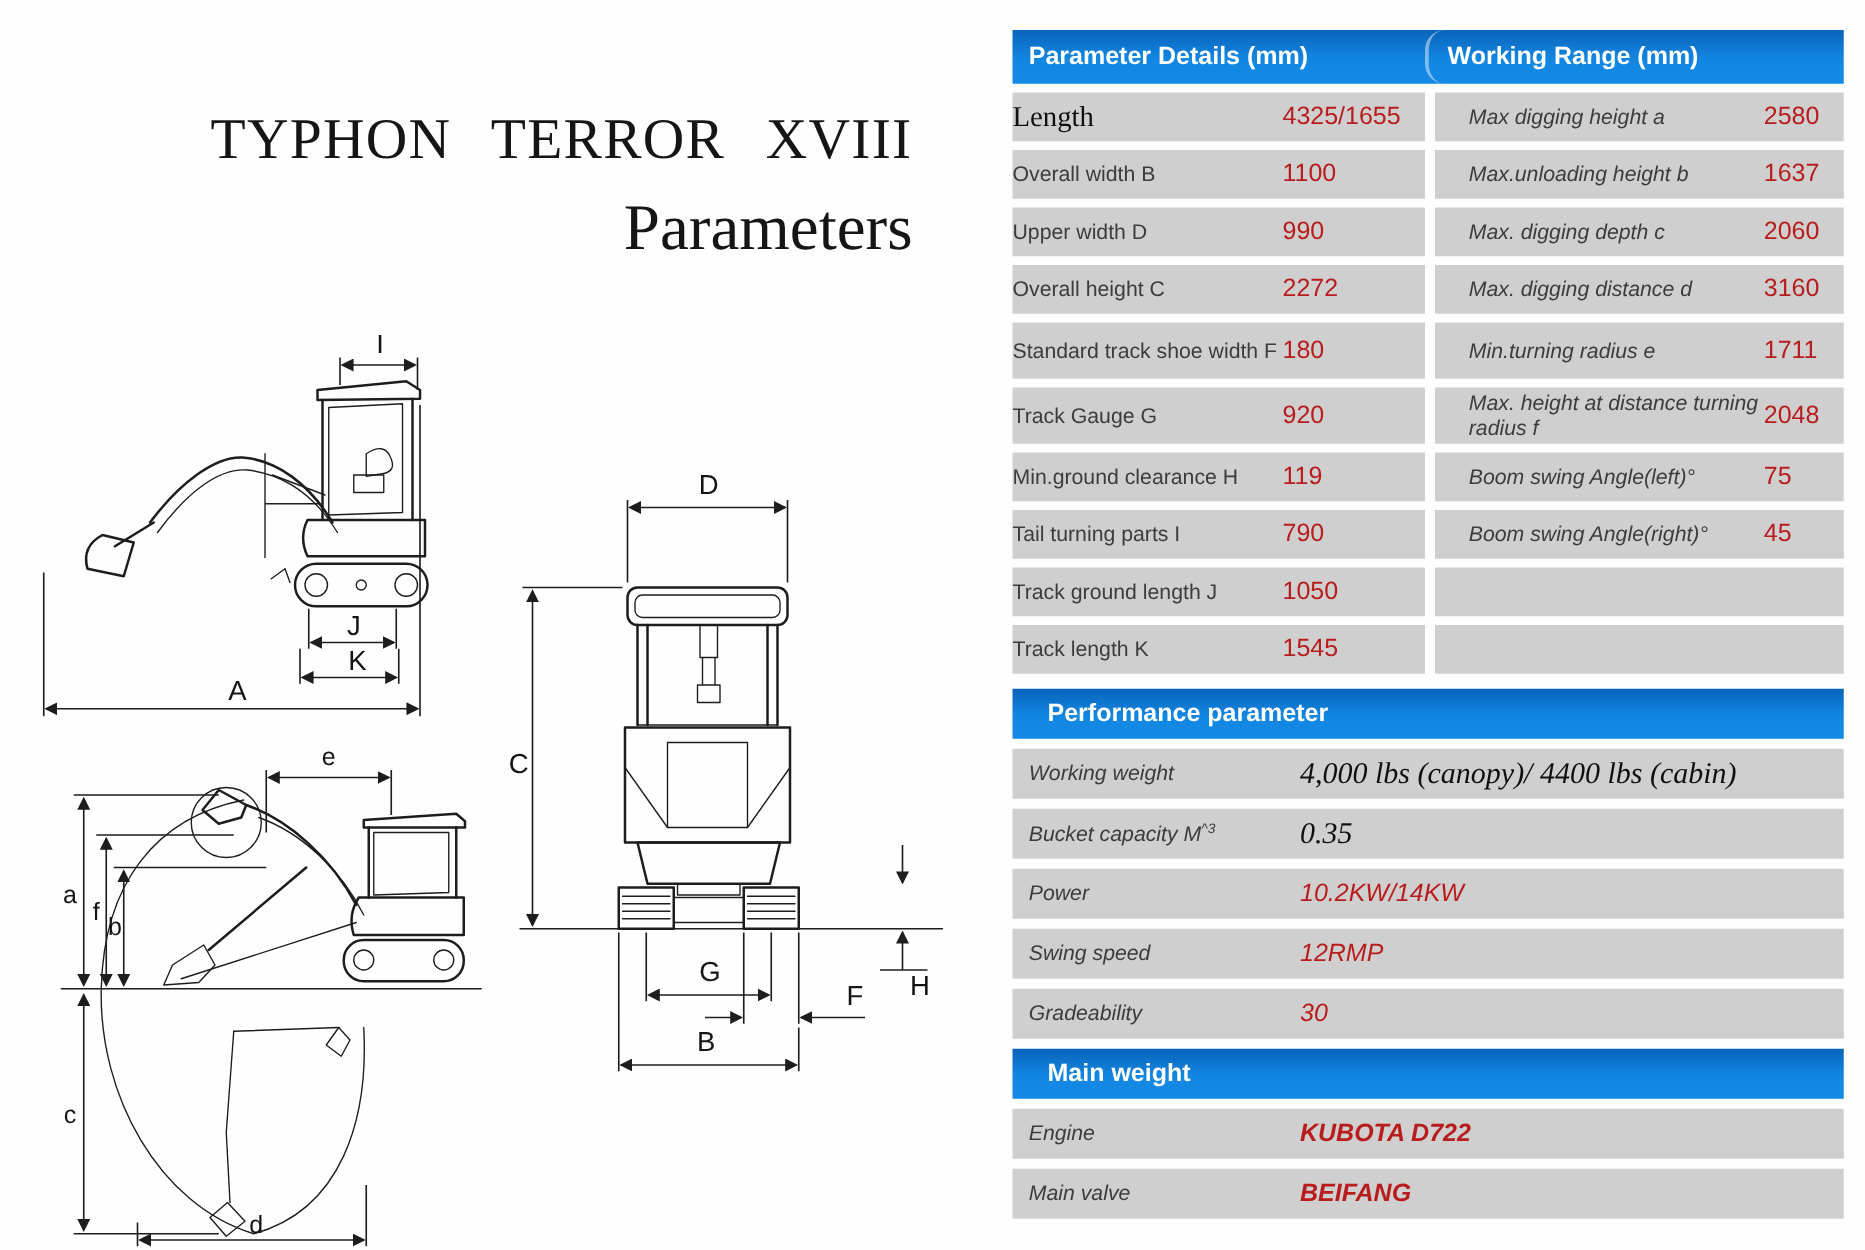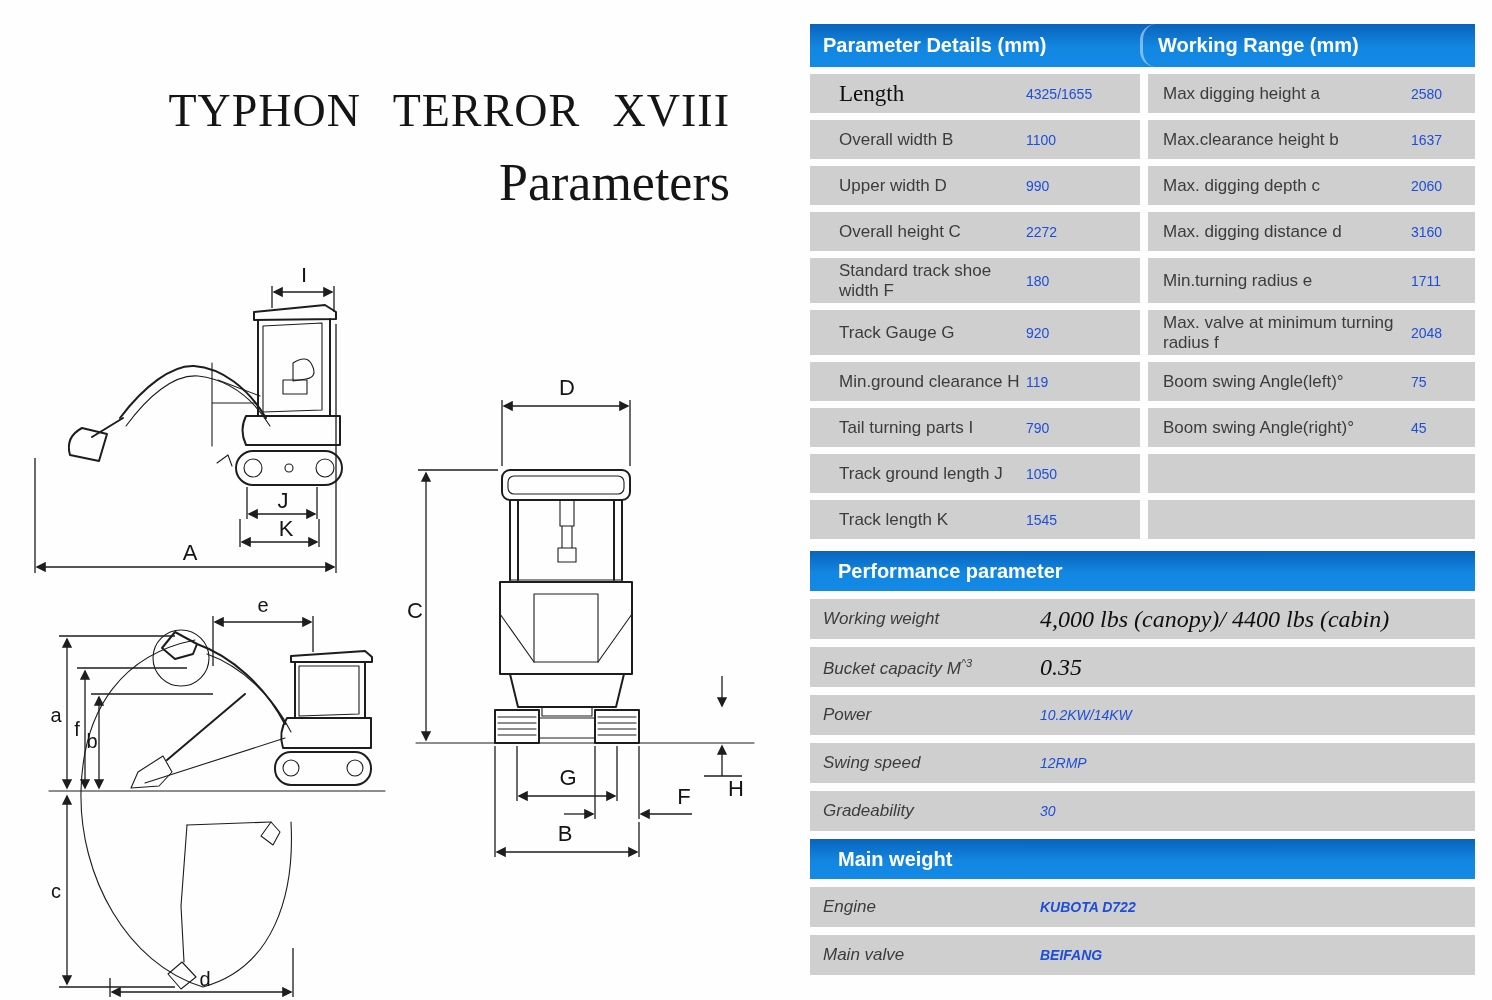--- a/index.html
+++ b/index.html
@@ -33,23 +33,23 @@
   .hdr .hl { width:330px; display:flex; align-items:center; padding-left:13px; }
   .hdr .hr { flex:1; display:flex; align-items:center; padding-left:15px;
              border-left:3px solid rgba(255,255,255,.45);border-radius:16px; }
 
   .dim-row { display:flex; margin-top:7px; }
   .cell  { background:#cfcfcf; min-height:39px; display:flex; align-items:center; }
   .cell.l { width:330px; margin-right:8px; }
   .cell.r { flex:1; }
   .tall .cell { min-height:45px; }
   .lbl { font-size:17px; color:#3c3c3c; line-height:1.12; }
-  .cell.l .lbl { flex:0 0 216px; padding-left:29px; }
-  .cell.r .lbl { flex:0 0 263px; padding-left:15px; }
-  .val { font-size:14px; color:#1d4ed8; }
+  .cell.l .lbl { flex:0 0 216px; padding-left:0; }
+  .cell.r .lbl { flex:0 0 263px; padding-left:27px;font-style:italic; }
+  .val { font-size:20px; color:#b91c1c; }
   .serif-lbl { font-family:"Liberation Serif", serif; font-size:23px; color:#0f0f0f; }
 
   .sec-hdr { height:40px; font-size:20px; font-weight:600; display:flex;
              align-items:center; padding-left:28px; }
   .sec-hdr.perf { margin-top:12px; }
   .sec-hdr.parts { margin-top:8px; }
   .wide-row { display:flex; margin-top:8px; background:#cfcfcf; min-height:40px; align-items:center;font-style:italic; }
   .wide-row .lbl { flex:0 0 230px; padding-left:13px; }
   .serif-val { font-family:"Liberation Serif", serif; font-size:24px; color:#0f0f0f; }
   .semibold  { font-weight:600; }
@@ -218,21 +218,21 @@
         <span class="lbl">Max digging height a</span>
         <span class="val">2580</span>
       </div>
   </div>
   <div class="dim-row">
     <div class="cell l">
         <span class="lbl">Overall width B</span>
         <span class="val">1100</span>
       </div>
     <div class="cell r">
-        <span class="lbl">Max.clearance height b</span>
+        <span class="lbl">Max.unloading height b</span>
         <span class="val">1637</span>
       </div>
   </div>
   <div class="dim-row">
     <div class="cell l">
         <span class="lbl">Upper width D</span>
         <span class="val">990</span>
       </div>
     <div class="cell r">
         <span class="lbl">Max. digging depth c</span>
@@ -258,21 +258,21 @@
         <span class="lbl">Min.turning radius e</span>
         <span class="val">1711</span>
       </div>
   </div>
   <div class="dim-row tall">
     <div class="cell l">
         <span class="lbl">Track Gauge G</span>
         <span class="val">920</span>
       </div>
     <div class="cell r">
-        <span class="lbl">Max. valve at minimum turning radius f</span>
+        <span class="lbl">Max. height at distance turning radius f</span>
         <span class="val">2048</span>
       </div>
   </div>
   <div class="dim-row">
     <div class="cell l">
         <span class="lbl">Min.ground clearance H</span>
         <span class="val">119</span>
       </div>
     <div class="cell r">
         <span class="lbl">Boom swing Angle(left)°</span>

